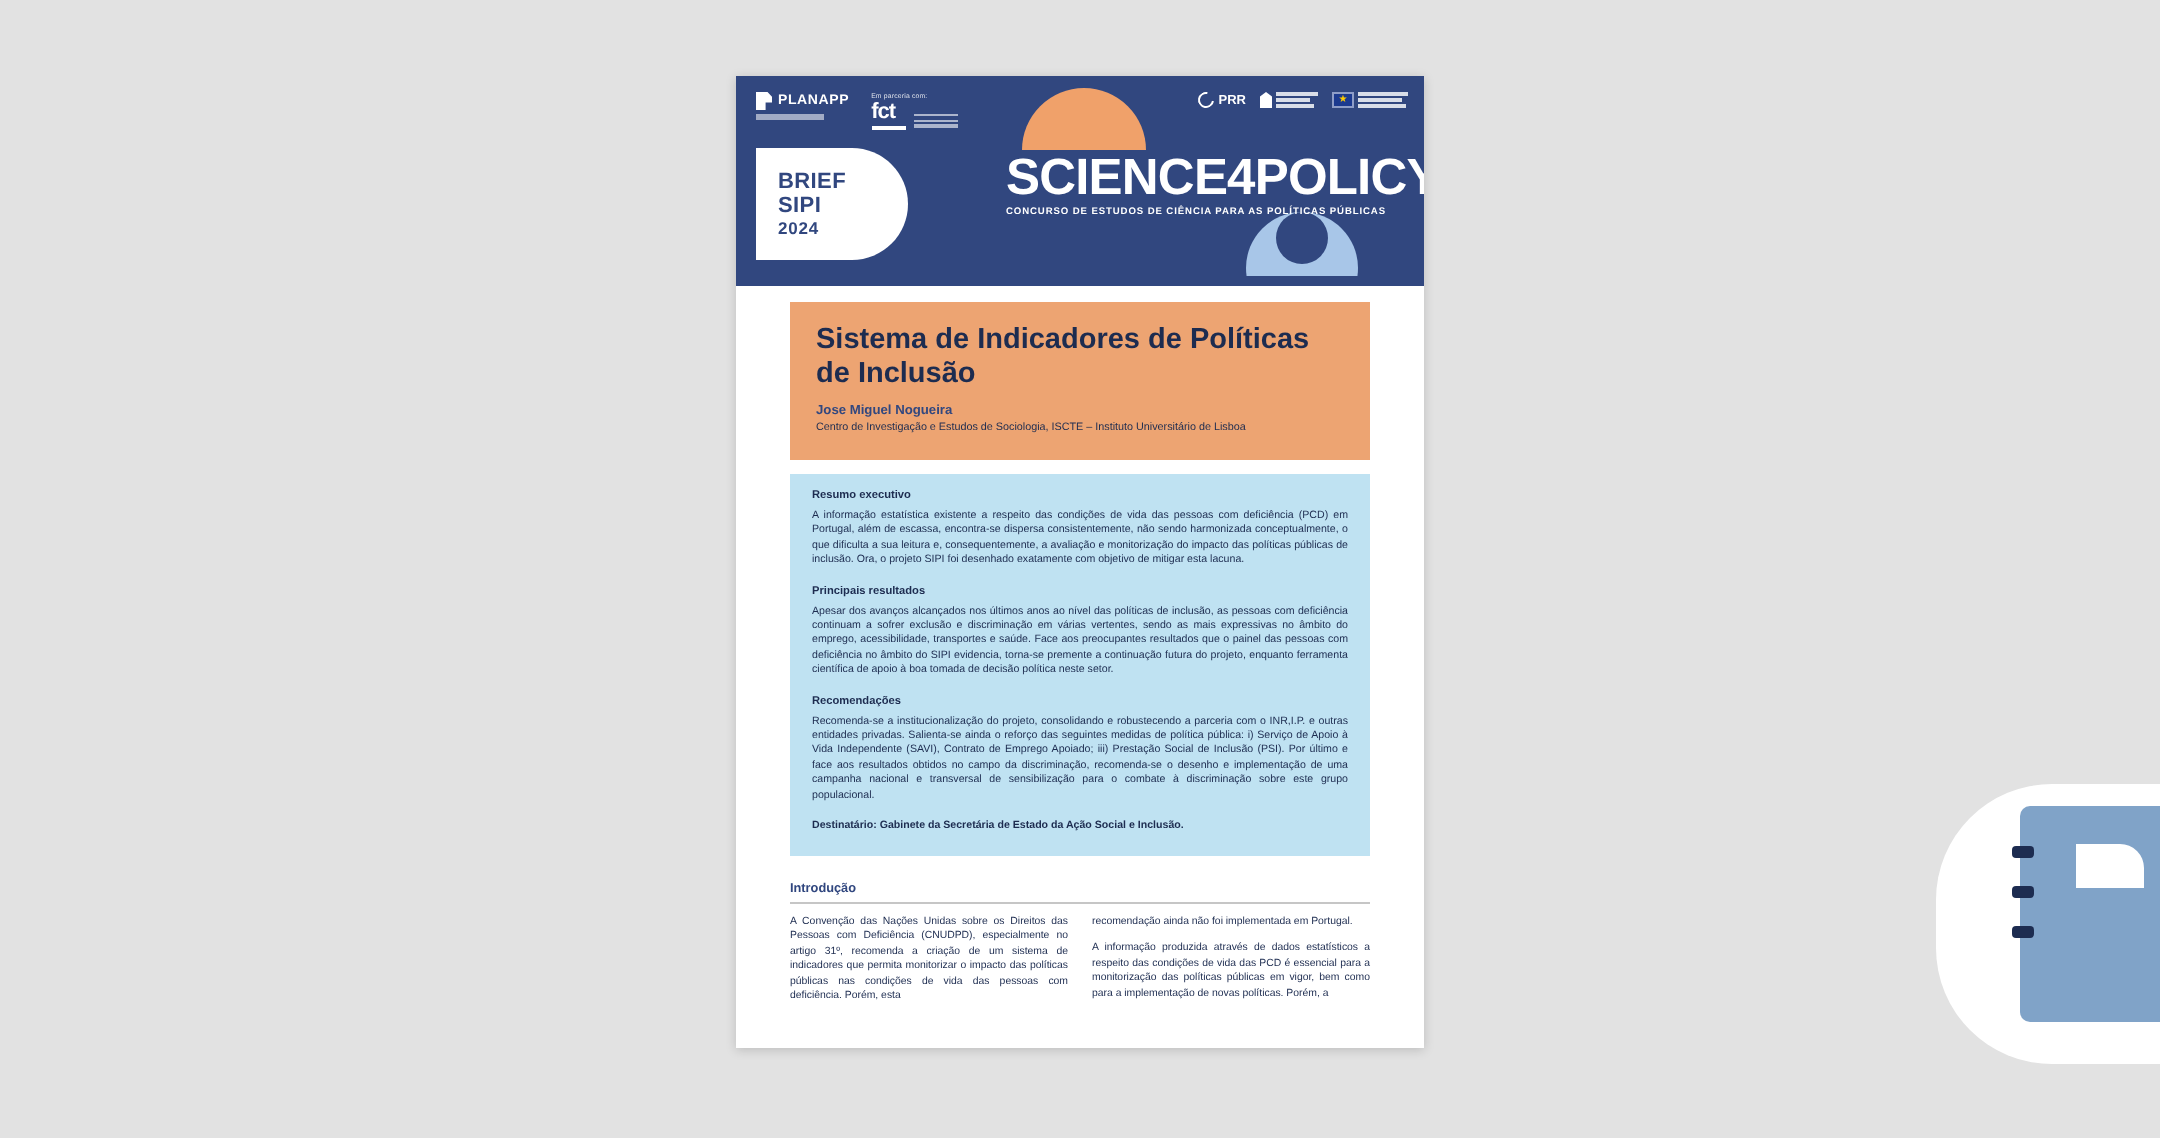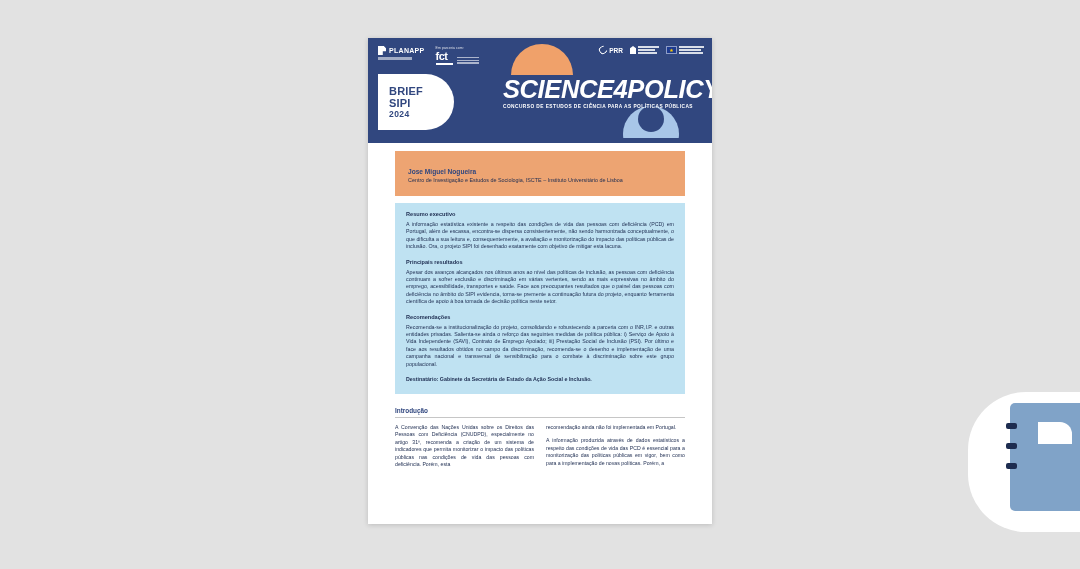--- a/index.html
+++ b/index.html
@@ -104,21 +104,21 @@
   .badge {
     position: absolute; left: 10px; top: 36px; width: 76px; height: 56px;
     background: #ffffff; border-radius: 0 46px 46px 0;
     display: flex; flex-direction: column; justify-content: center; padding-left: 11px;
   }
   .badge .b1, .badge .b2 { color: #31477f; font-size: 11px; font-weight: bold; line-height: 12px; letter-spacing: .2px; }
   .badge .b3 { color: #31477f; font-size: 8.5px; font-weight: bold; line-height: 11px; letter-spacing: .4px; }
 
   .wordmark { position: absolute; left: 135px; top: 38px; width: 200px; }
   .wordmark .wm-main {
-    color: #fff; font-size: 25.5px; font-weight: bold; letter-spacing: -.4px; line-height: 27px; font-style: italic;
+    color: #fff; font-size: 25.5px; font-weight: bold; letter-spacing: -.4px; line-height: 27px;
   }
   .wordmark .wm-sub {
     color: #fff; font-size: 4.8px; letter-spacing: .45px; margin-top: 1px; font-weight: bold;
   }
 
   
   .title-block {
     margin: 8px 27px 0 27px; background: #eda472; padding: 11px 13px 13px 13px;
   }
   .doc-title { color: #1d2c50; font-size: 14.5px; font-weight: bold; line-height: 17px; }
@@ -231,20 +231,21 @@
         <span class="b3">2024</span>
       </div>
 
       <div class="wordmark">
         <div class="wm-main">SCIENCE4POLICY</div>
         <div class="wm-sub">CONCURSO DE ESTUDOS DE CIÊNCIA PARA AS POLÍTICAS PÚBLICAS</div>
       </div>
     </div>
 
     <div class="title-block">
+      <div class="doc-title">Sistema de Indicadores de Políticas de Inclusão</div>
       <div class="doc-author">Jose Miguel Nogueira</div>
       <div class="doc-affil">Centro de Investigação e Estudos de Sociologia, ISCTE – Instituto Universitário de Lisboa</div>
     </div>
 
     <div class="summary">
       <div class="sum-h">Resumo executivo</div>
       <div class="sum-p">A informação estatística existente a respeito das condições de vida das pessoas com deficiência (PCD) em Portugal, além de escassa, encontra-se dispersa consistentemente, não sendo harmonizada conceptualmente, o que dificulta a sua leitura e, consequentemente, a avaliação e monitorização do impacto das políticas públicas de inclusão. Ora, o projeto SIPI foi desenhado exatamente com objetivo de mitigar esta lacuna.</div>
 
       <div class="sum-h">Principais resultados</div>
       <div class="sum-p">Apesar dos avanços alcançados nos últimos anos ao nível das políticas de inclusão, as pessoas com deficiência continuam a sofrer exclusão e discriminação em várias vertentes, sendo as mais expressivas no âmbito do emprego, acessibilidade, transportes e saúde. Face aos preocupantes resultados que o painel das pessoas com deficiência no âmbito do SIPI evidencia, torna-se premente a continuação futura do projeto, enquanto ferramenta científica de apoio à boa tomada de decisão política neste setor.</div>

